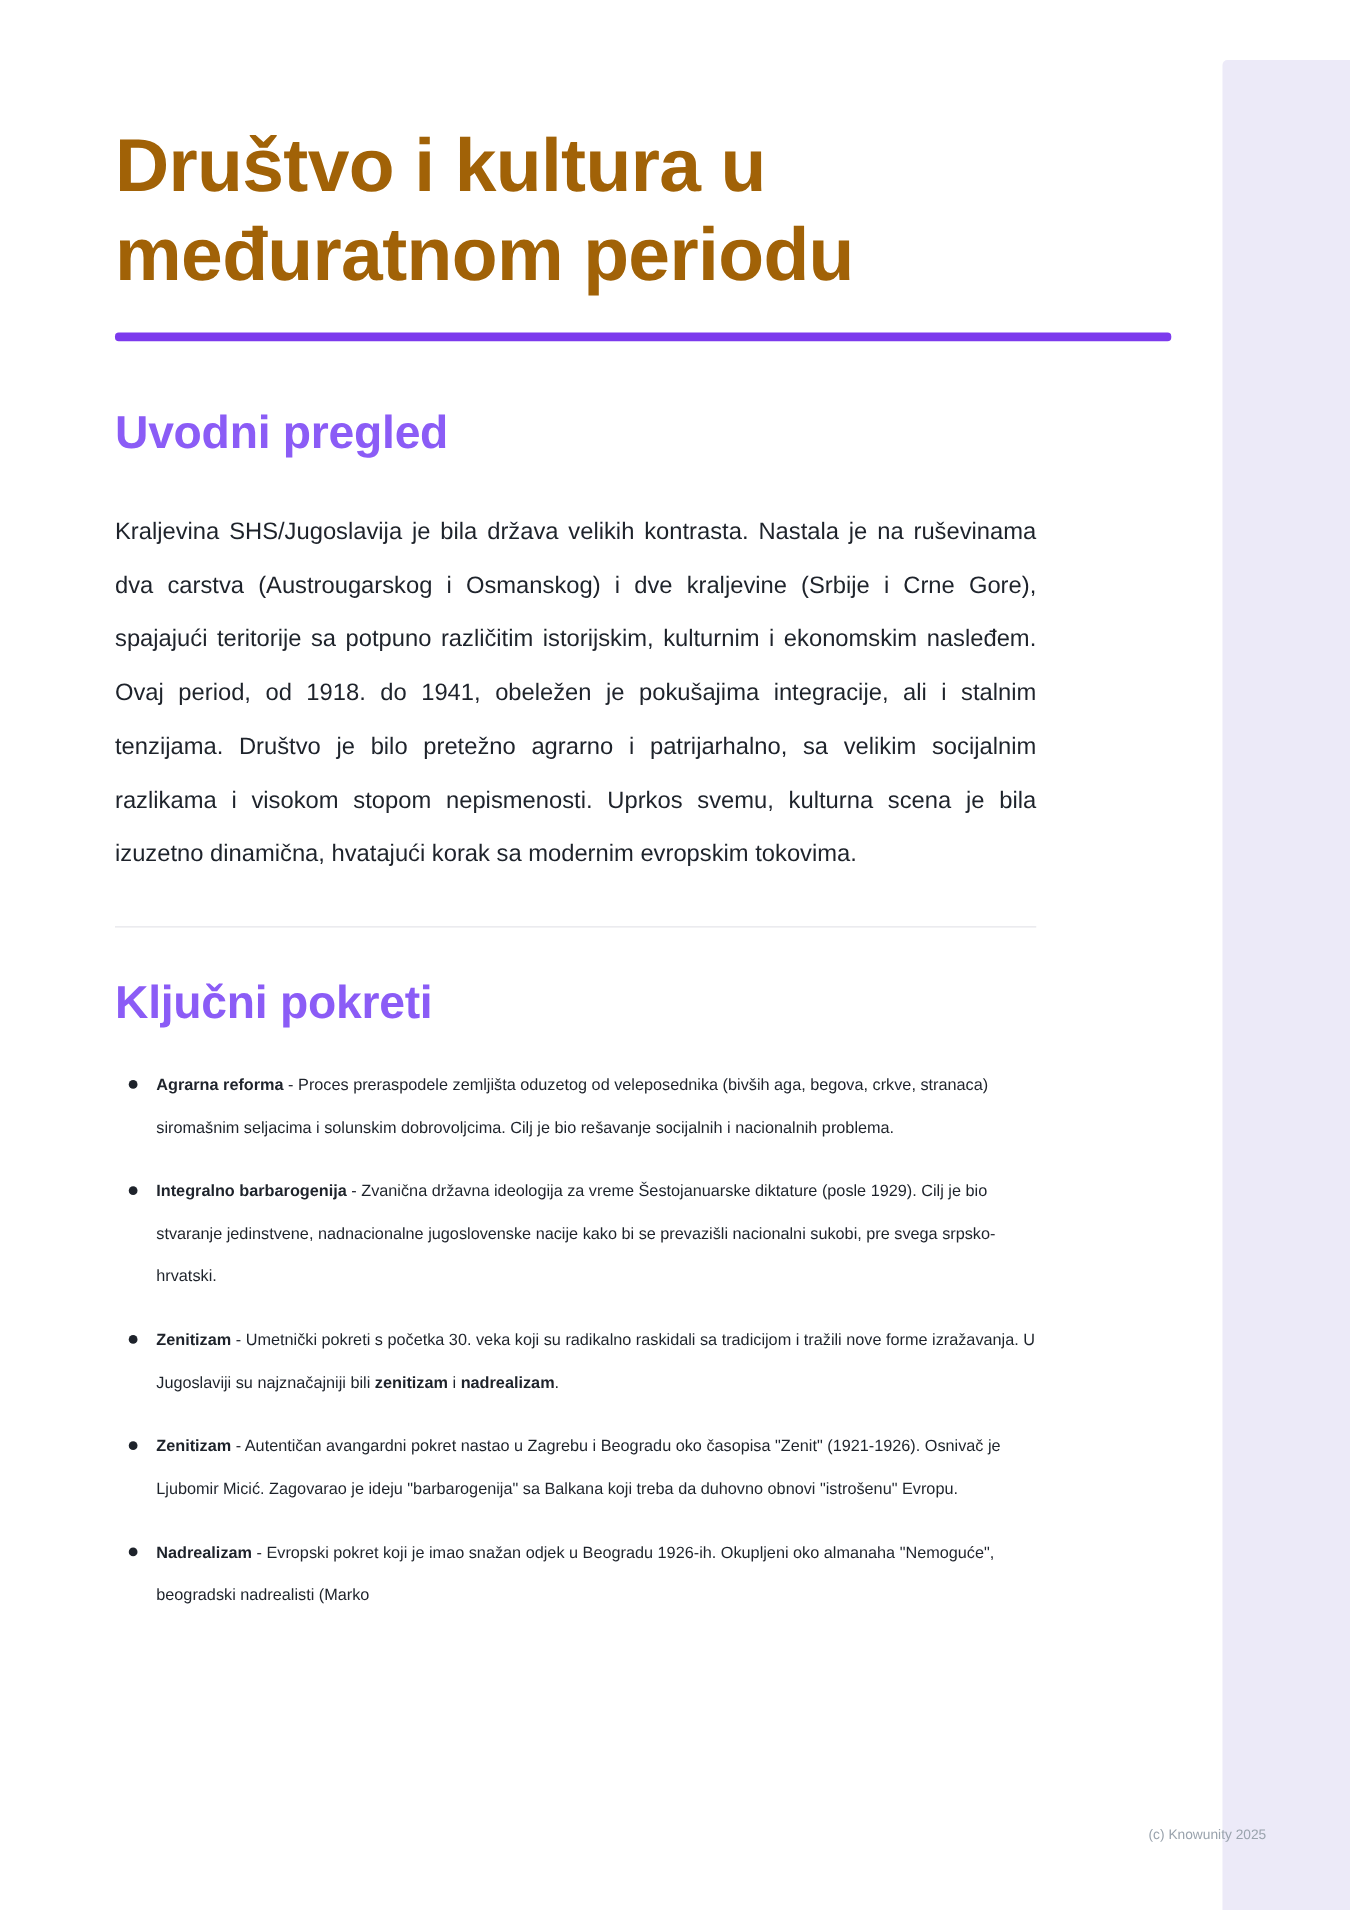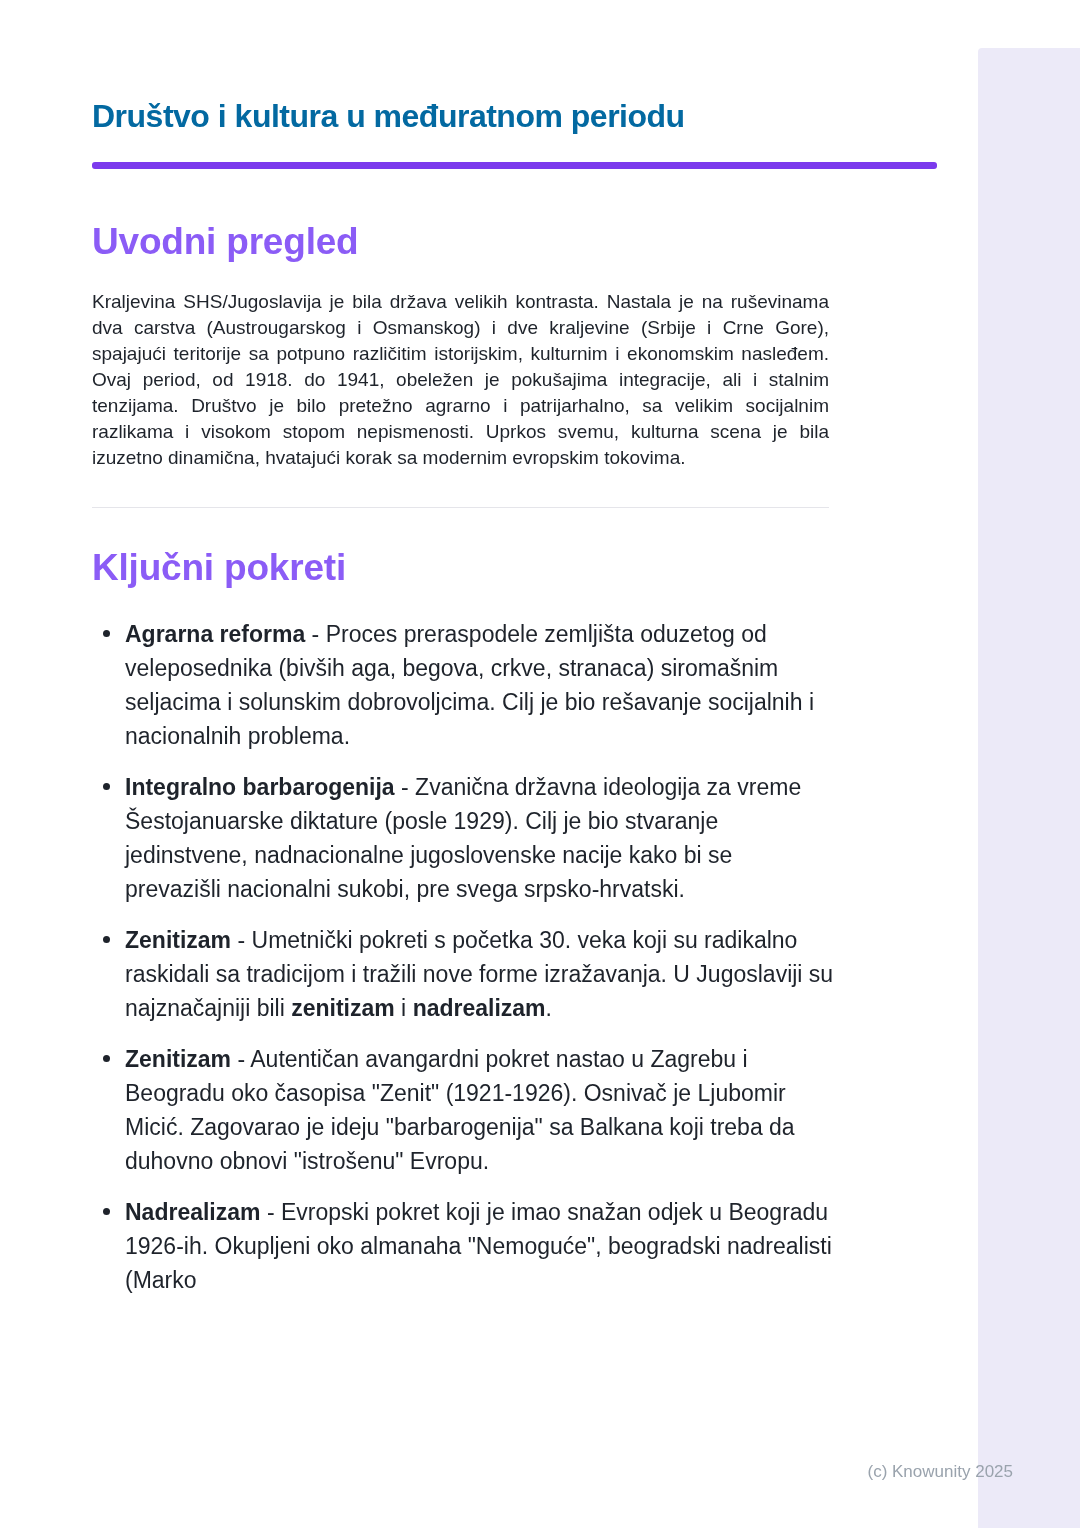--- a/index.html
+++ b/index.html
@@ -21,83 +21,83 @@
     border-top-left-radius: 4px;
   }
   .content {
     position: absolute;
     top: 0;
     left: 92px;
     width: 845px;
   }
   h1.page-title {
     margin-top: 98px;
-    font-size: 32px;
+    font-size: 60px;
     line-height: 1.18;
     font-weight: 700;
-    color: #0369a1;
+    color: #a16207;
     letter-spacing: -0.5px;
     max-width: 680px;
   }
   .title-rule {
     margin-top: 26px;
     height: 7px;
     width: 845px;
     background: #7c3aed;
     border-radius: 3px;
   }
   h2.section-heading {
     font-size: 37px;
     font-weight: 700;
     color: #8b5cf6;
     letter-spacing: -0.2px;
   }
   .heading-intro { margin-top: 52px; }
   .intro-paragraph {
-    margin-top: 26px;
+    margin-top: 37px;
     width: 737px;
     font-size: 19px;
-    line-height: 26px;
+    line-height: 43px;
     text-align: justify;
   }
   .section-divider {
     margin-top: 36px;
     border: none;
     border-top: 1px solid #e5e5ea;
     width: 737px;
   }
   .heading-keyterms { margin-top: 39px; }
   ul.terms {
     margin-top: 28px;
     list-style: none;
     width: 742px;
   }
   ul.terms li {
     position: relative;
     padding-left: 33px;
-    font-size: 23px;
+    font-size: 13px;
     line-height: 34px;
     margin-bottom: 17px;
   }
   ul.terms li::before {
     content: "";
     position: absolute;
     left: 11px;
     top: 13px;
     width: 7px;
     height: 7px;
     border-radius: 50%;
     background: #1e232b;
   }
   strong { font-weight: 700; }
   .watermark {
     position: absolute;
     top: 1462px;
     right: 67px;
-    font-size: 17px;
+    font-size: 11px;
     color: #9aa3ad;
   }
 </style>
 </head>
 <body>
 
 <div class="side-strip"></div>
 
 <main class="content">
   <h1 class="page-title">Društvo i kultura u međuratnom periodu</h1>

